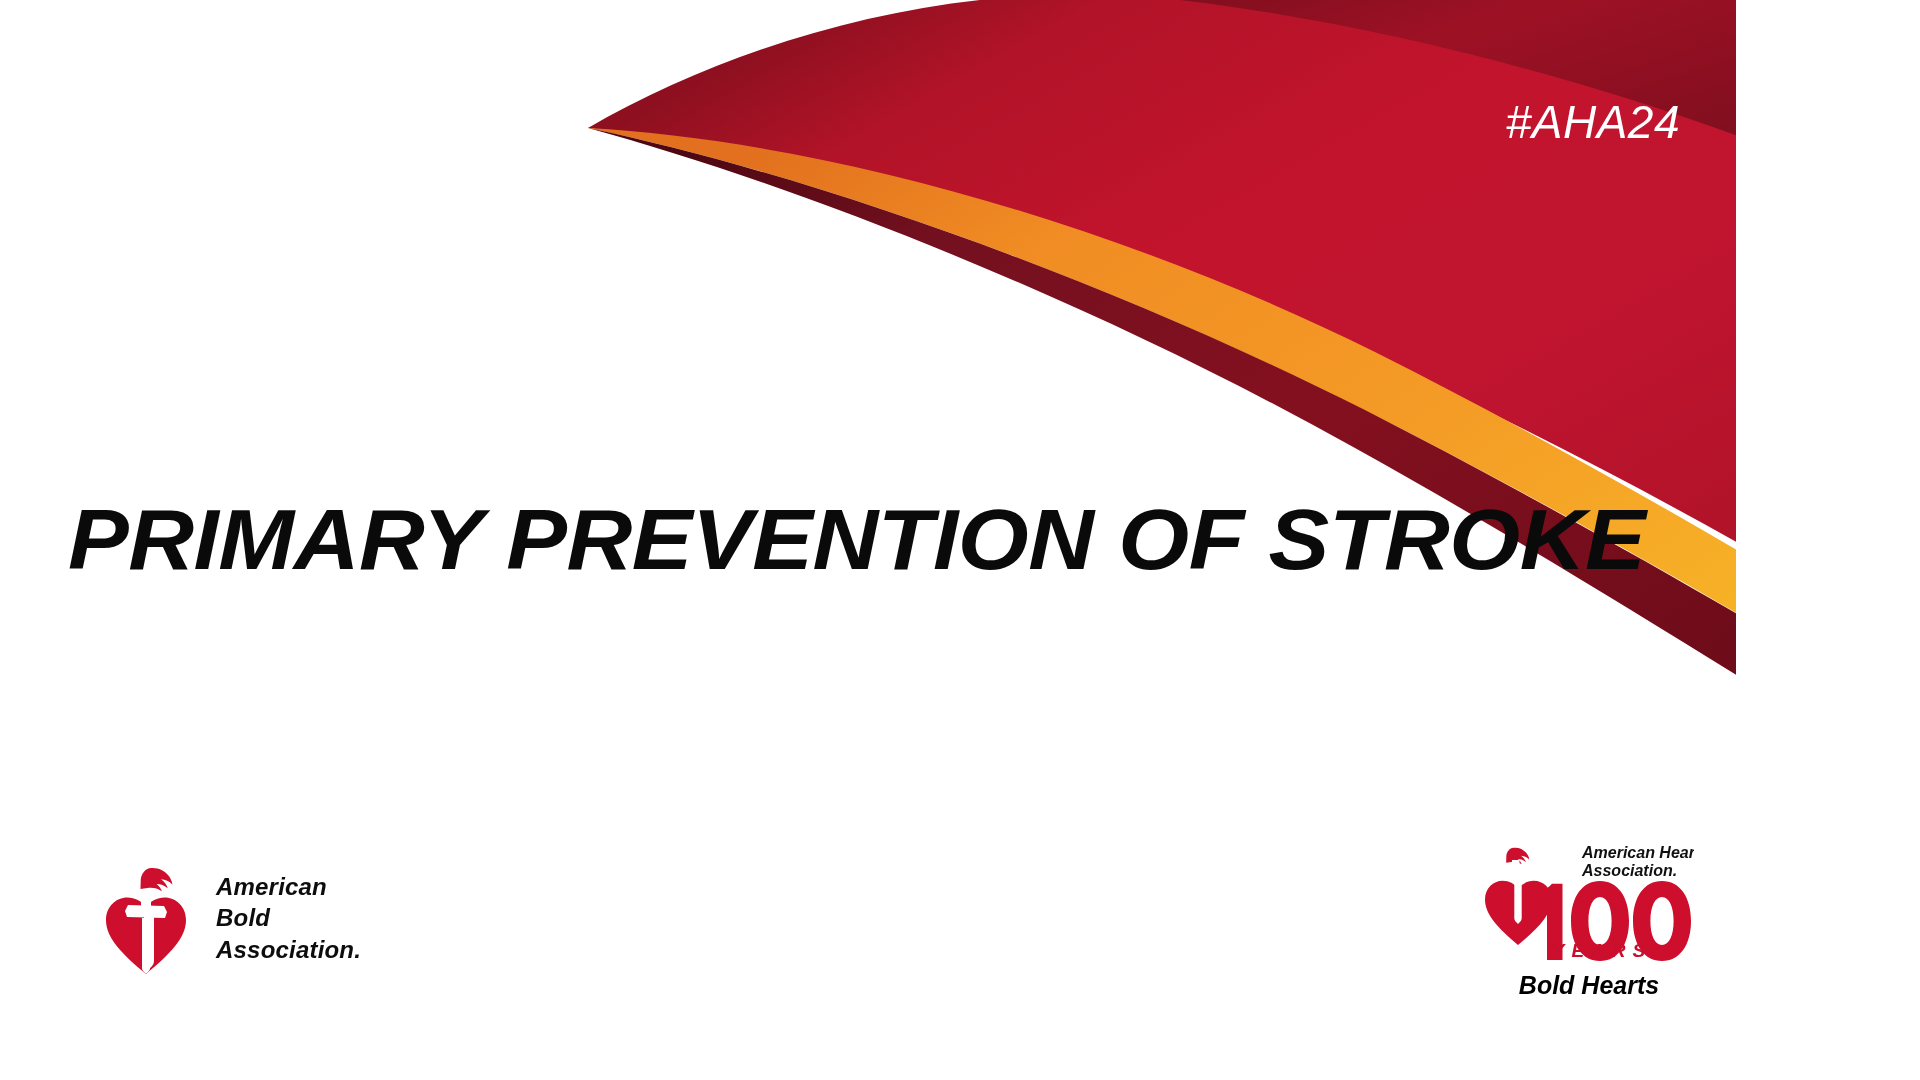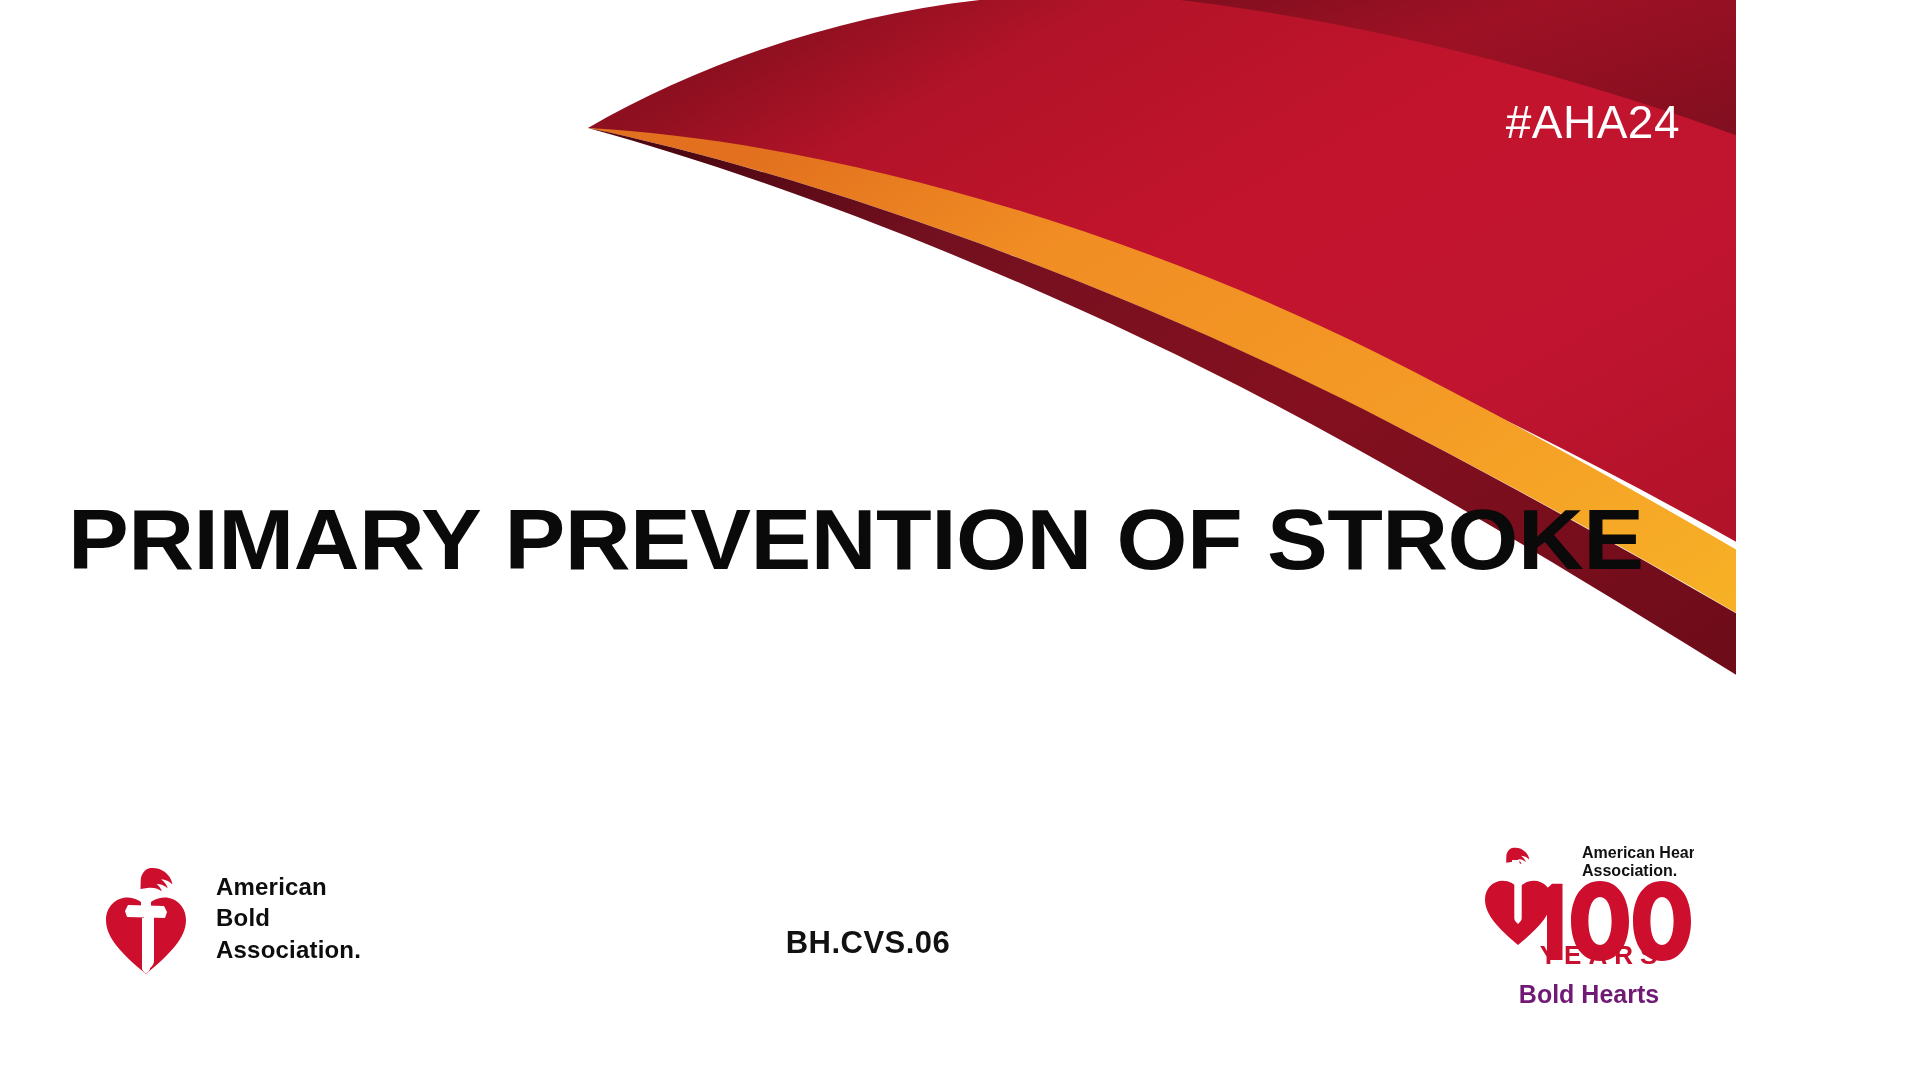--- a/index.html
+++ b/index.html
@@ -8,20 +8,21 @@
     width:1920px; height:1080px;
     background:#ffffff;
     font-family:"Liberation Sans", sans-serif;
     overflow:hidden;
   }
   #slide {
     position:relative;
     width:1736px; height:1080px;
     background:#ffffff;
     overflow:hidden;
+    font-style:italic;
   }
 
   
   #swoosh {
     position:absolute;
     left:0; top:0;
     width:1920px; height:1080px;
     pointer-events:none;
   }
 
@@ -94,32 +95,32 @@
     right:42px;
     top:840px;
     width:210px;
     height:180px;
   }
   #years-logo .graphic { width:210px; height:128px; display:block; }
   #years-logo .years-word {
     text-align:center;
     font-family:"Liberation Sans", sans-serif;
     font-weight:700;
-    font-size:26px;
+    font-size:19px;
     letter-spacing:7px;
     color:#C8102E;
     margin-top:-28px;
     padding-left:26px;
   }
   #years-logo .bold-hearts {
     text-align:center;
     font-family:"Liberation Sans", sans-serif;
     font-weight:700;
     font-size:25px;
-    color:#701a75;
+    color:#000000;
     margin-top:9px;
     letter-spacing:0px;
   }
 </style>
 </head>
 <body>
 
 <div id="slide">
 
   <svg id="swoosh" viewBox="0 0 1920 1080" preserveAspectRatio="none" xmlns="http://www.w3.org/2000/svg">
@@ -185,21 +186,20 @@
              C 1560,562 1760,690 1920,790
              L 1920,722
              C 1760,626 1565,512 1365,410
              C 1095,274 800,172 588,128 Z" fill="url(#gMaroon)"></path>
   </svg>
 
   <div id="hashtag">#AHA24</div>
 
   <h1 id="title">PRIMARY PREVENTION OF STROKE</h1>
 
-  <div id="code">BH.CVS.06</div>
 
   <div id="aha-logo">
     <svg class="mark" viewBox="0 0 84 112" xmlns="http://www.w3.org/2000/svg">
 
       <path fill="#CE0E2D" d="M44.5 6.5c8.5-1.5 15 1.5 19.5 6.5 2.6 2.9 4 6.3 4.4 9.6-3.2-3.3-7-5-11.4-5.3 3.6 2.6 5.8 5.6 6.8 9-3.3-2.9-7-4.3-11.2-4.3 2.7 2.2 4.4 4.6 5.2 7.3-4.4-3-9.2-4-14.4-3.2l-6.9 1 .2-8.2c.1-5.7 3.1-10.7 7.8-12.4z"></path>
 
       <path fill="#CE0E2D" d="M42 112C18 92 2 76 2 58 2 45 11.5 35.5 23.5 35.5c7.3 0 13.8 3.6 18.5 9.3 4.7-5.7 11.2-9.3 18.5-9.3C72.5 35.5 82 45 82 58c0 18-16 34-40 54z"></path>
 
       <path fill="#FFFFFF" d="M37 28h10v18h8l-5 7v46c0 3-1.5 5-5 8-3.5-3-5-5-5-8V53l-5-7h2z"></path>
 

